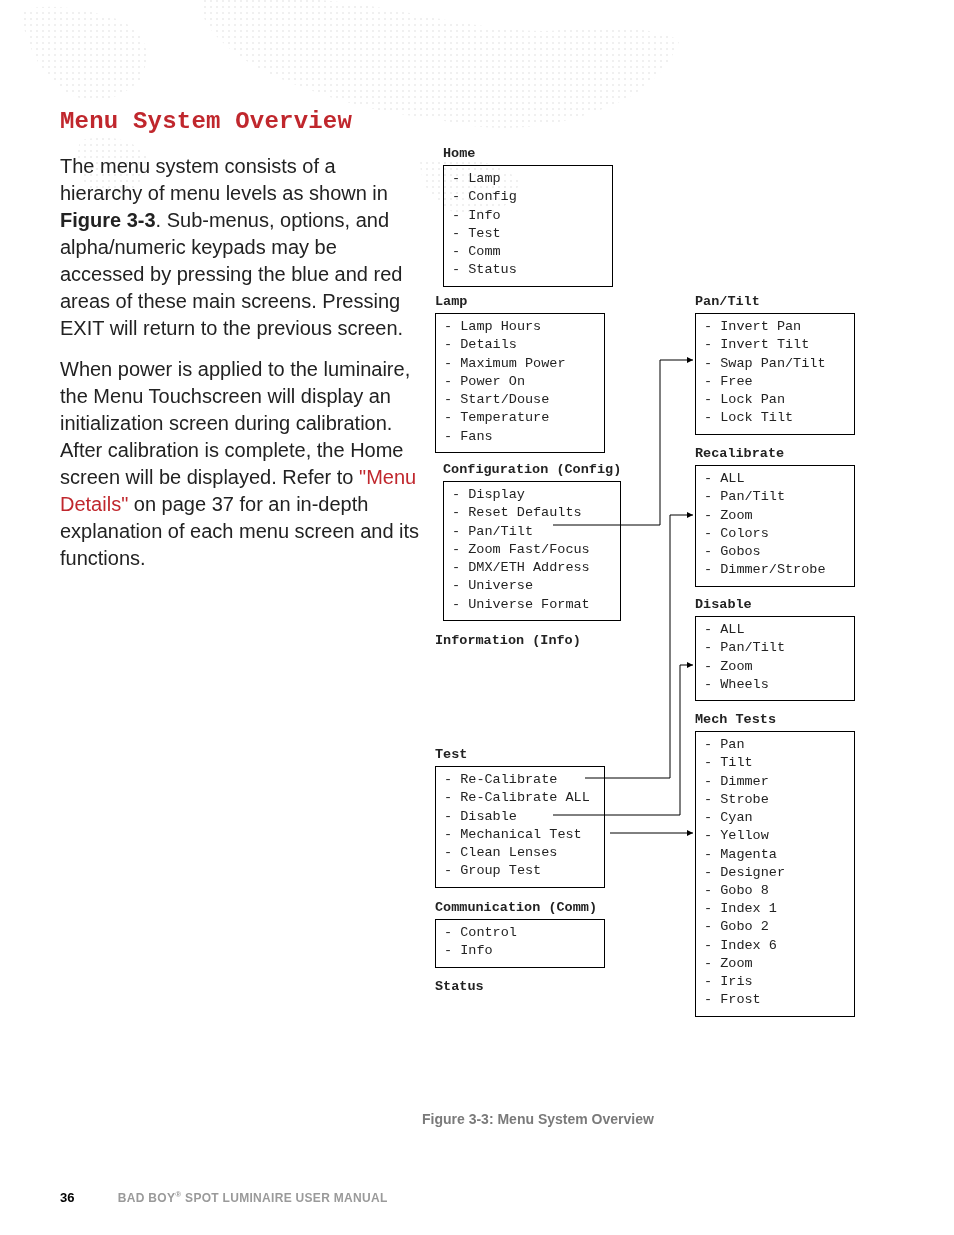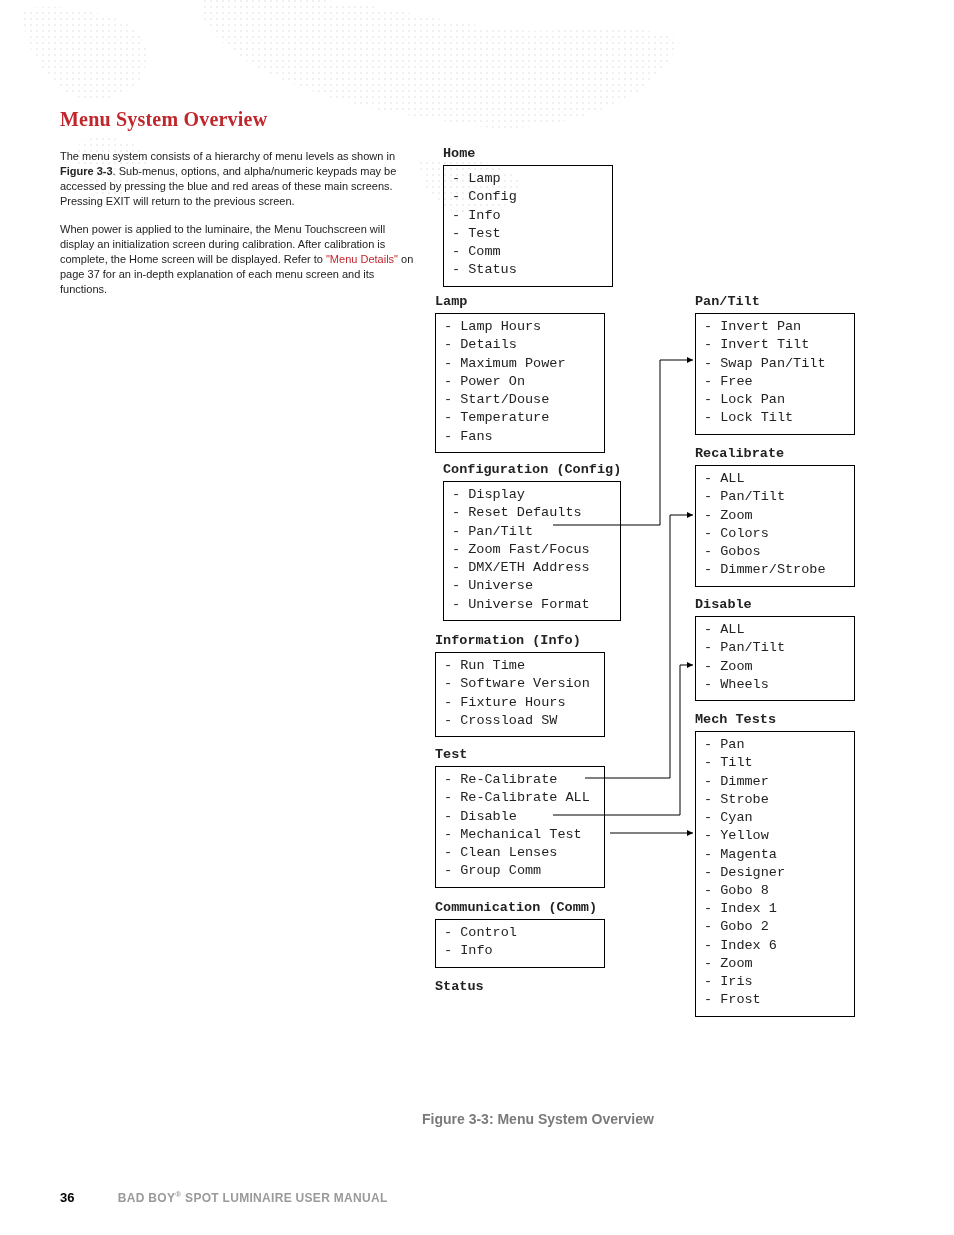--- a/index.html
+++ b/index.html
@@ -24,30 +24,30 @@
     pointer-events: none;
   }
   .world-bg svg { width: 100%; height: 100%; }
   .content {
     position: absolute;
     left: 60px;
     top: 108px;
     width: 360px;
   }
   h2.section-title {
-    font-family: Liberation Serif, serif;
+    font-family: Liberation Mono, monospace;
     font-stretch: condensed;
     color: #c0272d;
-    font-size: 20px;
+    font-size: 24px;
     font-weight: bold;
     margin: 0 0 18px 0;
     letter-spacing: 0.2px;
   }
   p.body {
-    font-size: 11px;
+    font-size: 20px;
     line-height: 1.35;
     margin: 8px 0 14px 0;
   }
   .bold { font-weight: bold; }
   .red-link { color: #c0272d; }
   .diagram {
     position: absolute;
     left: 435px;
     top: 145px;
     width: 460px;
@@ -175,37 +175,31 @@
         <div class="row">Pan/Tilt</div>
         <div class="row">Zoom Fast/Focus</div>
         <div class="row">DMX/ETH Address</div>
         <div class="row">Universe</div>
         <div class="row">Universe Format</div>
       </div>
   </div>
 
   <div class="menu-block" style="left:0px; top:487px;">
     <div class="hdr">Information (Info)</div>
-    <div class="box">
-        <div class="row">Run Time</div>
-        <div class="row">Software Version</div>
-        <div class="row">Fixture Hours</div>
-        <div class="row">Crossload SW</div>
-      </div>
   </div>
 
   <div class="menu-block" style="left:0px; top:601px;">
     <div class="hdr">Test</div>
     <div class="box">
         <div class="row">Re-Calibrate</div>
         <div class="row">Re-Calibrate ALL</div>
         <div class="row">Disable</div>
         <div class="row">Mechanical Test</div>
         <div class="row">Clean Lenses</div>
-        <div class="row">Group Comm</div>
+        <div class="row">Group Test</div>
       </div>
   </div>
 
   <div class="menu-block" style="left:0px; top:754px;">
     <div class="hdr">Communication (Comm)</div>
     <div class="box">
         <div class="row">Control</div>
         <div class="row">Info</div>
       </div>
   </div>

